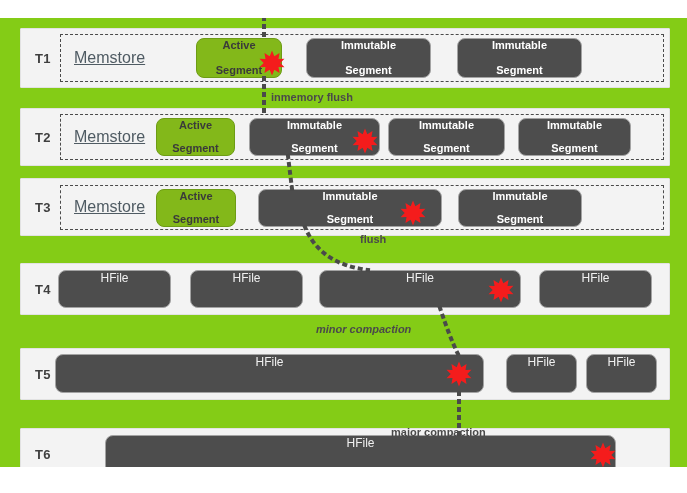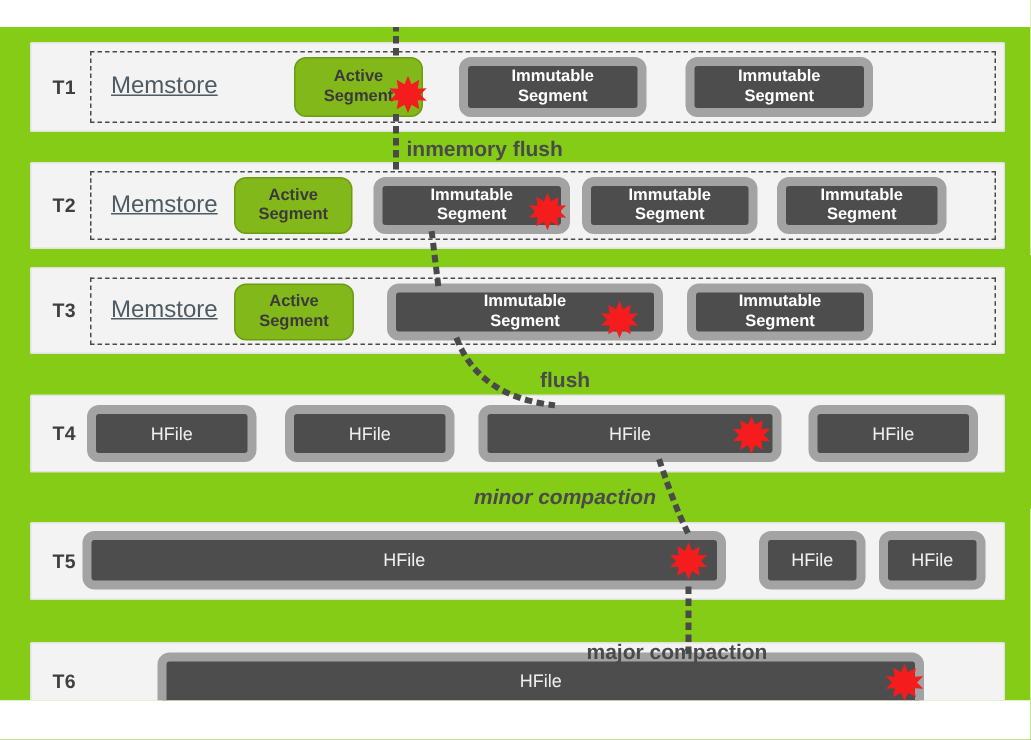--- a/index.html
+++ b/index.html
@@ -53,30 +53,30 @@
     text-decoration: underline;
   }
   
   .blk {
     position: absolute;
     box-sizing: border-box;
     border-radius: 8px;
     display: flex;
     flex-direction: column;
     align-items: center;
-    justify-content: center;
+    justify-content: space-between;
     line-height: 1.22;
     font-size: 11px;
     font-weight: bold;
     text-align: center;
   }
   .blk.dark {
     background: #4d4d4d;
     color: #ffffff;
-    border: 6px solid #a3a3a3;
+    border: 1px solid #a3a3a3;
   }
   .blk.green {
     background: #83b81a;
     color: #3a3a3a;
     border: 1px solid #6d9c14;
   }
   .blk.hfile {
     font-size: 12px;
     font-weight: normal;
     color: #f0f0f0;
@@ -88,21 +88,21 @@
     position: absolute;
     width: 26px;
     height: 26px;
     pointer-events: none;
   }
   .burst svg { display: block; }
 
   
   .conn-label {
     position: absolute;
-    font-size: 14px;
+    font-size: 11px;
     font-weight: bold;
     color: #4a4a4a;
     white-space: nowrap;
   }
   
   #wires {
     position: absolute;
     left: 0;
     top: 0;
     width: 687px;
@@ -232,21 +232,21 @@
 
     <path class="wire" d="M 440 290 Q 450 320 458 336"></path>
 
     <path class="wire" d="M 459 375 L 459 417"></path>
 
     <path class="wire" d="M 464 456 L 464 478"></path>
     <path class="wirehead" d="M 453 476 L 475 476 L 464 491 Z"></path>
   </svg>
 
   <div class="conn-label" style="left:271px; top:73px;">inmemory flush</div>
-  <div class="conn-label" style="left:360px; top:227px;">flush</div>
+  <div class="conn-label" style="left:360px; top:215px;">flush</div>
   <div class="conn-label" style="left:316px; top:305px;font-style:italic;">minor compaction</div>
   <div class="conn-label" style="left:391px; top:408px;">major compaction</div>
 
   <div class="burst" style="left:259px; top:32px;">
     <svg viewBox="0 0 100 100" width="26" height="26" aria-hidden="true">
       <polygon fill="#f41c1c" points="50,2 59,24 79,12 75,35 98,34 82,50 98,66 75,65 79,88 59,76 50,98 41,76 21,88 25,65 2,66 18,50 2,34 25,35 21,12 41,24"></polygon>
     </svg>
   </div>
   <div class="burst" style="left:352px; top:110px;">
     <svg viewBox="0 0 100 100" width="26" height="26" aria-hidden="true">

